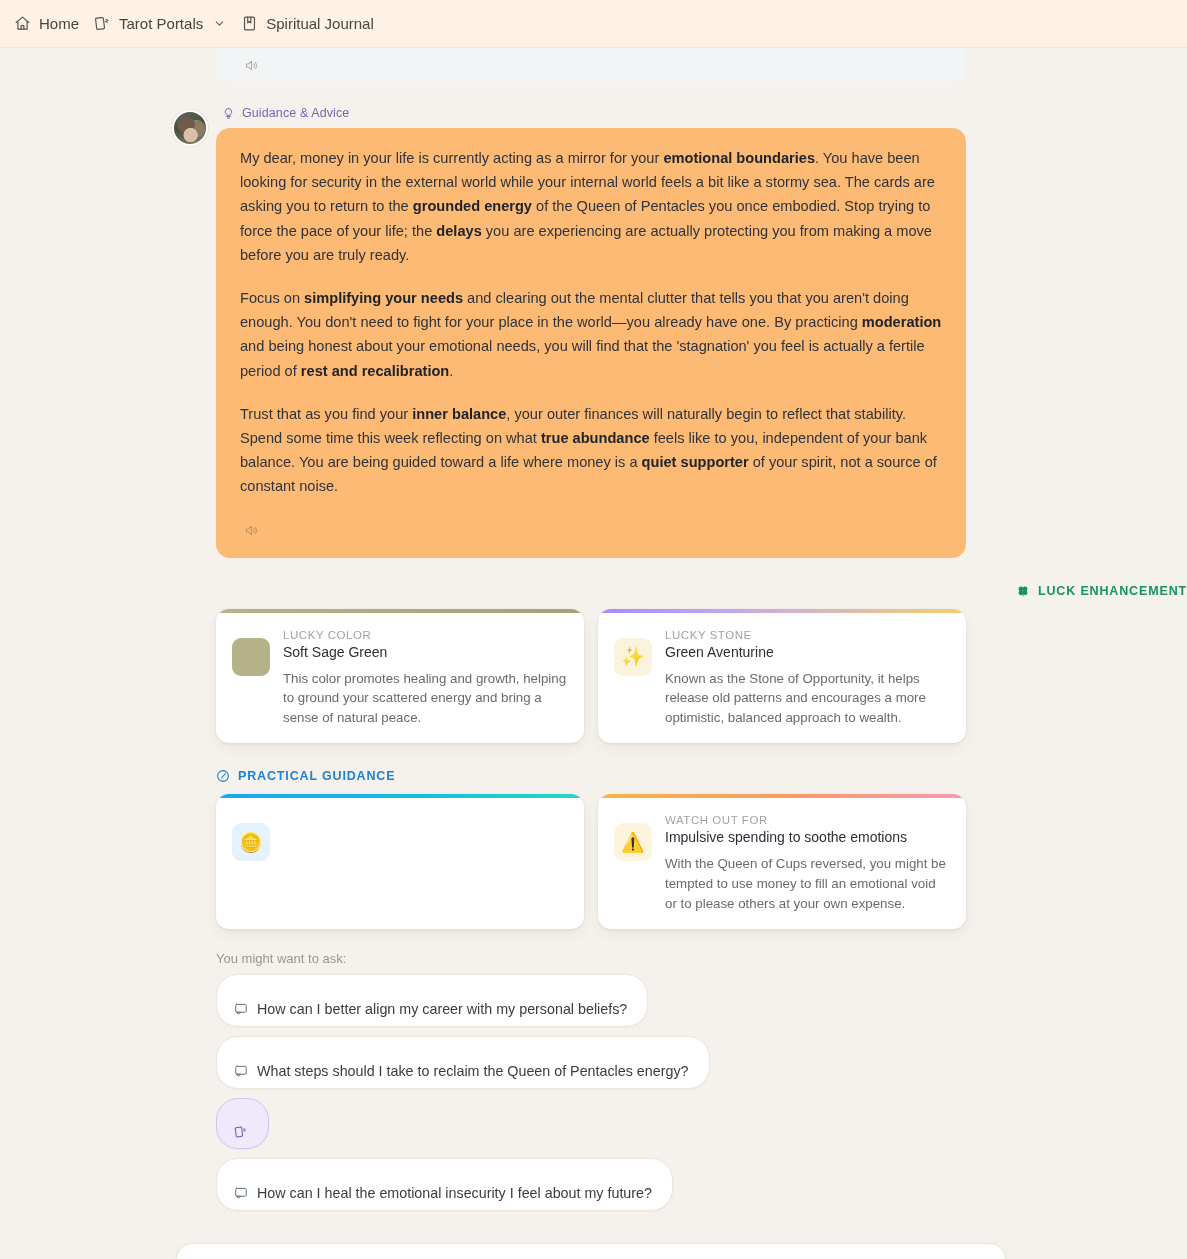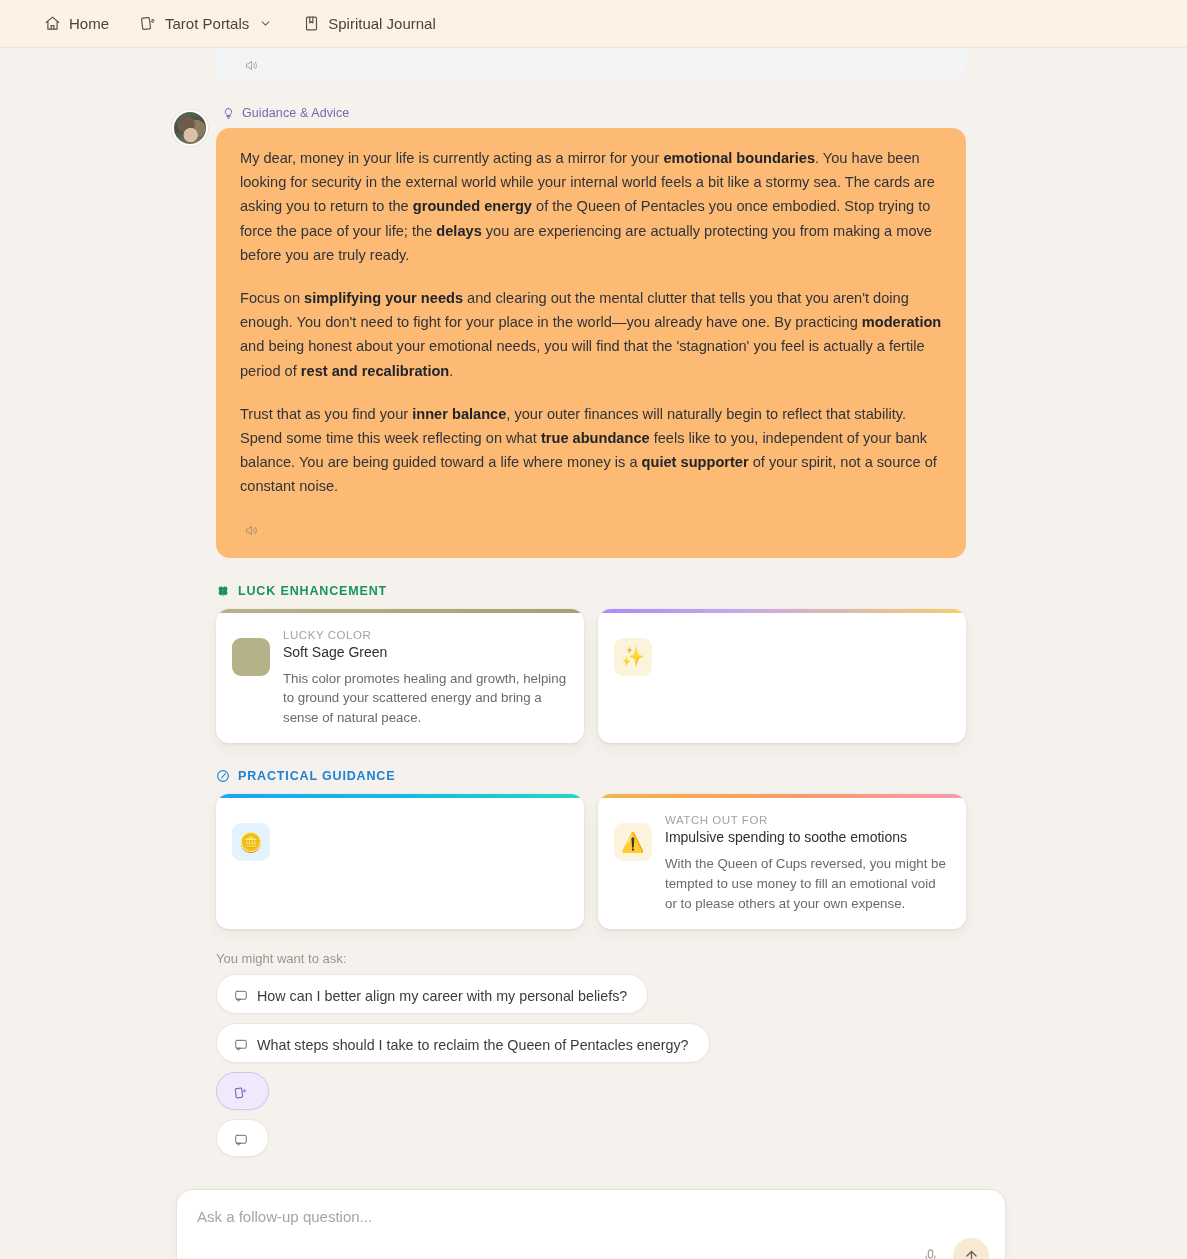--- a/index.html
+++ b/index.html
@@ -14,22 +14,22 @@
     color: #3d3a36;
     -webkit-font-smoothing: antialiased;
   }
 
   
   .topbar {
     height: 48px;
     background: #fdf2e4;
     display: flex;
     align-items: center;
-    padding-left: 44px;
-    gap: 31px;
+    padding-left: 14px;
+    gap: 15px;
     border-bottom: 1px solid #f0e6d6;
   }
   .nav-item {
     display: flex;
     align-items: center;
     gap: 8px;
     font-size: 15px;
     color: #4a4440;
     cursor: pointer;
     white-space: nowrap;
@@ -117,21 +117,21 @@
   .section-head {
     display: flex;
     align-items: center;
     gap: 8px;
     font-size: 12.5px;
     font-weight: 700;
     letter-spacing: .85px;
     margin: 26px 0 11px 0;
     padding-left: 216px;
   }
-  .section-head.luck { color: #17955c; }
+  .section-head.luck { color: #17955c; justify-content: flex-end; }
   .section-head.practical { color: #1c82d8; }
 
   
   .card-grid {
     display: flex;
     gap: 14px;
     padding-left: 216px;
   }
   .info-card {
     width: 368px;
@@ -197,21 +197,21 @@
     padding-left: 216px;
   }
   .chips { padding-left: 216px; }
   .chip {
     display: inline-flex;
     align-items: center;
     gap: 9px;
     background: #ffffff;
     border: 1px solid #ece6dd;
     border-radius: 22px;
-    padding: 13px 20px 9px 17px;
+    padding: 26px 20px 9px 17px;
     font-size: 14.3px;
     color: #3e3b37;
     margin-bottom: 9px;
     cursor: pointer;
     box-shadow: 0 1px 2px rgba(90,75,55,.05);
   }
   .chip.highlight {
     background: #f0e9fb;
     border-color: #d3c2f2;
     color: #5a4a8e;
@@ -373,20 +373,25 @@
         </div>
       </div>
     </div>
 
     <div class="info-card">
       <div class="bar bar-puryel"></div>
       <div class="card-body">
         <div class="card-ico ico-yellow">
           <span>✨</span>
         </div>
+        <div class="card-text">
+          <div class="kicker">LUCKY STONE</div>
+          <div class="card-title">Green Aventurine</div>
+          <div class="card-desc">Known as the Stone of Opportunity, it helps release old patterns and encourages a more optimistic, balanced approach to wealth.</div>
+        </div>
       </div>
     </div>
 
   </div>
 
   <div class="section-head practical">
     <span>
       <svg width="14" height="14" viewBox="0 0 24 24" fill="none" stroke="#1c82d8" stroke-width="1.9" stroke-linecap="round" stroke-linejoin="round">
         <circle cx="12" cy="12" r="9.2"></circle>
           <path d="M15.8 8.2 9.6 15"></path>
@@ -463,20 +468,21 @@
     </div>
 
     <div class="chip-row">
       <div class="chip">
         <span>
           <svg width="14" height="14" viewBox="0 0 24 24" fill="none" stroke="#62727f" stroke-width="1.7" stroke-linecap="round" stroke-linejoin="round">
             <rect x="3" y="4" width="18" height="13.5" rx="2"></rect>
               <path d="M8 20.5l3.6-3h-7z"></path>
           </svg>
         </span>
+        <span>How can I heal the emotional insecurity I feel about my future?</span>
       </div>
     </div>
 
   </div>
 
   <div class="composer-wrap">
     <div class="composer">
       <div class="placeholder">Ask a follow-up question...</div>
       <div class="actions">
         <span class="mic-btn">

